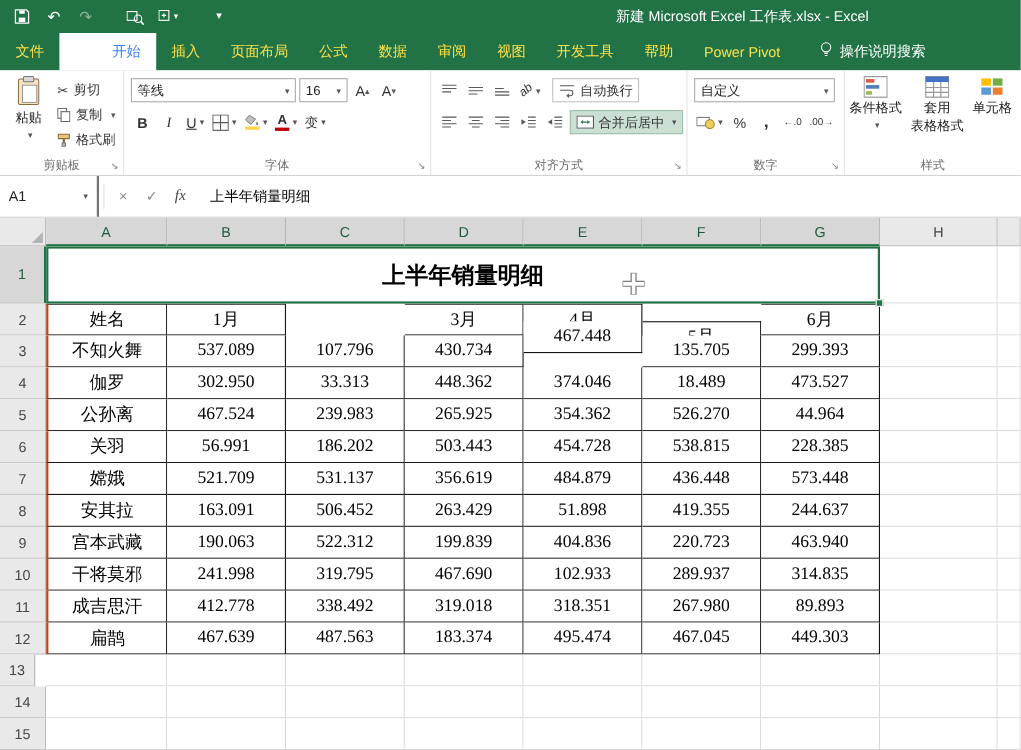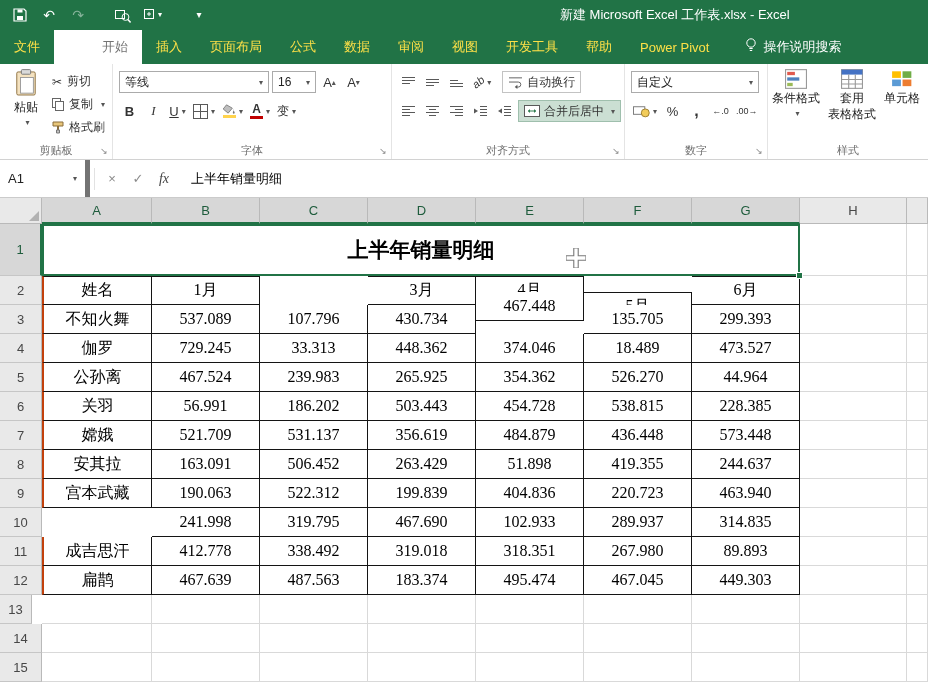--- a/index.html
+++ b/index.html
@@ -12,21 +12,21 @@
   .qat { position:absolute; left:12px; top:0; height:30px; display:flex; align-items:center; gap:13px; }
   .qat .ic { display:flex; align-items:center; justify-content:center; min-width:16px; height:18px;
              color:#fff; font-size:14px; line-height:18px; }
   .qat .dim { opacity:.45; }
   .qat .gap { margin-left:16px; }
   .win-title { position:absolute; left:560px; top:0; height:30px; line-height:30px; font-size:13px; white-space:nowrap; }
 
   
   .tabrow { position:absolute; top:30px; left:0; right:0; height:34px; background:#217346; display:flex; align-items:stretch; }
   .tab { color:#fde047; font-size:13px; padding:0 14px; display:flex; align-items:center; white-space:nowrap; cursor:default; }
-  .tab.active { background:#fff; color:#737373;padding-left:48px; }
+  .tab.active { background:#fff; color:#3b82f6;padding-left:48px; }
   .tellme { display:flex; align-items:center; gap:6px; color:#fff; font-size:13px; margin-left:22px; }
 
   
   .ribbon { position:absolute; top:64px; left:0; right:0; height:96px; background:#fff;
             border-bottom:1px solid #D2D2D2; overflow:hidden; }
   .group { position:absolute; top:0; height:95px; border-right:1px solid #E4E4E4; }
   .g-label { position:absolute; bottom:1px; left:0; width:100%; text-align:center; font-size:11px; color:#6E6E6E; }
   .launcher { position:absolute; right:2px; bottom:2px; width:12px; height:12px; font-size:9px; line-height:12px;
               text-align:center; color:#8A8A8A; }
   .r1 { position:absolute; top:7px; left:6px; display:flex; align-items:center; gap:3px; }
@@ -51,21 +51,21 @@
   .mergebtn { display:flex; align-items:center; gap:4px; font-size:12px; color:#333;
               border:1px solid #9FBFAD; background:#CBDFD3; height:22px; padding:0 5px; white-space:nowrap; }
   .bigbtns { position:absolute; left:4px; top:5px; display:flex; gap:8px; }
   .bigbtn { display:flex; flex-direction:column; align-items:center; gap:2px; font-size:12px; color:#222;
             text-align:center; line-height:14px; white-space:nowrap; }
   .rot { display:inline-block; transform:rotate(-40deg); font-size:11px; font-style:italic; }
 
   
   .fbar { position:absolute; top:160px; left:0; right:0; height:38px; background:#fff;
           border-bottom:1px solid #CBCBCB; display:flex; align-items:center; }
-  .namebox { width:90px; height:100%; border-right:5px solid #737373; display:flex; align-items:center;
+  .namebox { width:90px; height:100%; border-right:2px solid #737373; display:flex; align-items:center;
              justify-content:space-between; padding:0 8px; font-size:13px; color:#222; }
   .fb-ico { width:26px; text-align:center; font-size:13px; color:#8A8A8A; }
   .fb-ico.fx { font-style:italic; font-family:"Liberation Serif",serif; color:#444; font-size:14px; }
   .fb-sep { width:1px; height:22px; background:#E2E2E2; margin:0 4px; }
   .fb-input { flex:1; font-size:13px; color:#000; padding-left:14px; }
 
   
   #grid { position:absolute; top:198px; left:0; width:928px; height:484px; background:#fff; overflow:hidden; }
   .corner { position:absolute; background:#E9E9E9; border-right:1px solid #B9B9B9; border-bottom:1px solid #B9B9B9; }
   .corner::after { content:""; position:absolute; right:2px; bottom:2px;
@@ -437,21 +437,21 @@
       <div class="tcell t-left" style="left: 42px; top: 107px; width: 110px; height: 29px;">不知火舞</div>
       <div class="tcell" style="left: 152px; top: 107px; width: 108px; height: 29px;">537.089</div>
       <div class="tcell" style="left: 260px; top: 107px; width: 108px; height: 29px;">107.796</div>
       <div class="tcell" style="left: 368px; top: 107px; width: 108px; height: 29px;">430.734</div>
       <div class="tcell" style="left: 476px; top: 94px; width: 108px; height: 29px;">467.448</div>
       <div class="tcell" style="left: 584px; top: 107px; width: 108px; height: 29px;">135.705</div>
       <div class="tcell" style="left: 692px; top: 107px; width: 108px; height: 29px;">299.393</div>
       <div class="gcell" style="left: 800px; top: 107px; width: 107px; height: 29px;"></div>
       <div class="gcell" style="left: 907px; top: 107px; width: 21px; height: 29px;"></div>
       <div class="tcell t-left" style="left: 42px; top: 136px; width: 110px; height: 29px;">伽罗</div>
-      <div class="tcell" style="left: 152px; top: 136px; width: 108px; height: 29px;">729.245</div>
+      <div class="tcell" style="left: 152px; top: 136px; width: 108px; height: 29px;">302.950</div>
       <div class="tcell" style="left: 260px; top: 136px; width: 108px; height: 29px;">33.313</div>
       <div class="tcell" style="left: 368px; top: 136px; width: 108px; height: 29px;">448.362</div>
       <div class="tcell" style="left: 476px; top: 136px; width: 108px; height: 29px;">374.046</div>
       <div class="tcell" style="left: 584px; top: 136px; width: 108px; height: 29px;">18.489</div>
       <div class="tcell" style="left: 692px; top: 136px; width: 108px; height: 29px;">473.527</div>
       <div class="gcell" style="left: 800px; top: 136px; width: 107px; height: 29px;"></div>
       <div class="gcell" style="left: 907px; top: 136px; width: 21px; height: 29px;"></div>
       <div class="tcell t-left" style="left: 42px; top: 165px; width: 110px; height: 29px;">公孙离</div>
       <div class="tcell" style="left: 152px; top: 165px; width: 108px; height: 29px;">467.524</div>
       <div class="tcell" style="left: 260px; top: 165px; width: 108px; height: 29px;">239.983</div>
@@ -490,20 +490,21 @@
       <div class="gcell" style="left: 907px; top: 252px; width: 21px; height: 29px;"></div>
       <div class="tcell t-left" style="left: 42px; top: 281px; width: 110px; height: 29px;">宫本武藏</div>
       <div class="tcell" style="left: 152px; top: 281px; width: 108px; height: 29px;">190.063</div>
       <div class="tcell" style="left: 260px; top: 281px; width: 108px; height: 29px;">522.312</div>
       <div class="tcell" style="left: 368px; top: 281px; width: 108px; height: 29px;">199.839</div>
       <div class="tcell" style="left: 476px; top: 281px; width: 108px; height: 29px;">404.836</div>
       <div class="tcell" style="left: 584px; top: 281px; width: 108px; height: 29px;">220.723</div>
       <div class="tcell" style="left: 692px; top: 281px; width: 108px; height: 29px;">463.940</div>
       <div class="gcell" style="left: 800px; top: 281px; width: 107px; height: 29px;"></div>
       <div class="gcell" style="left: 907px; top: 281px; width: 21px; height: 29px;"></div>
+      <div class="tcell t-left" style="left: 42px; top: 310px; width: 110px; height: 29px;">干将莫邪</div>
       <div class="tcell" style="left: 152px; top: 310px; width: 108px; height: 29px;">241.998</div>
       <div class="tcell" style="left: 260px; top: 310px; width: 108px; height: 29px;">319.795</div>
       <div class="tcell" style="left: 368px; top: 310px; width: 108px; height: 29px;">467.690</div>
       <div class="tcell" style="left: 476px; top: 310px; width: 108px; height: 29px;">102.933</div>
       <div class="tcell" style="left: 584px; top: 310px; width: 108px; height: 29px;">289.937</div>
       <div class="tcell" style="left: 692px; top: 310px; width: 108px; height: 29px;">314.835</div>
       <div class="gcell" style="left: 800px; top: 310px; width: 107px; height: 29px;"></div>
       <div class="gcell" style="left: 907px; top: 310px; width: 21px; height: 29px;"></div>
       <div class="tcell t-left" style="left: 42px; top: 339px; width: 110px; height: 29px;">成吉思汗</div>
       <div class="tcell" style="left: 152px; top: 339px; width: 108px; height: 29px;">412.778</div>

